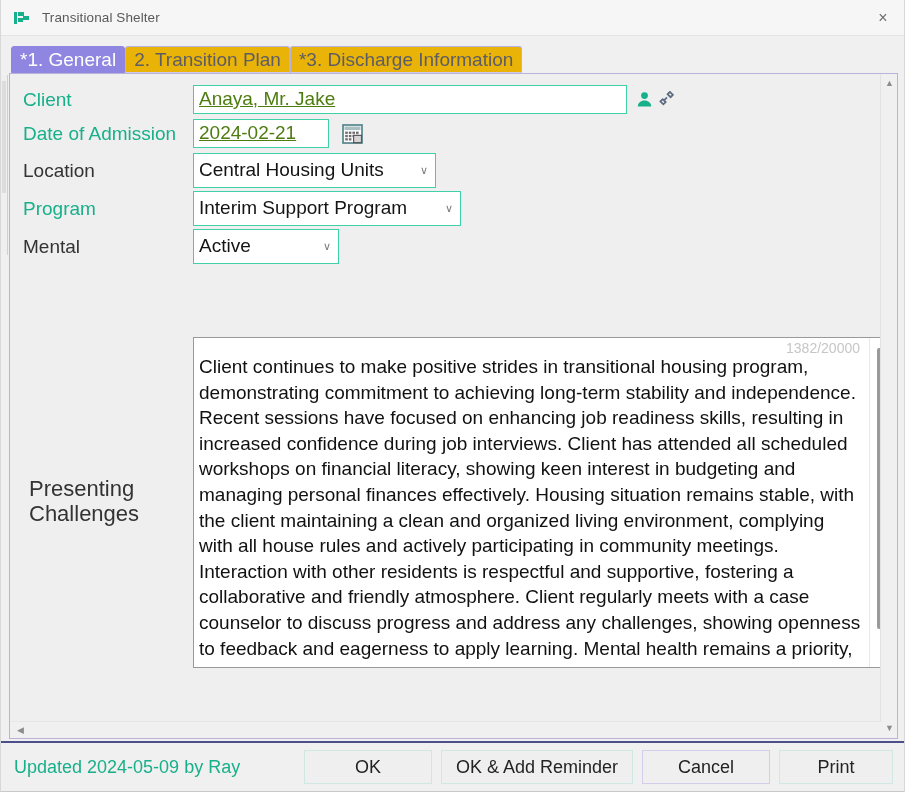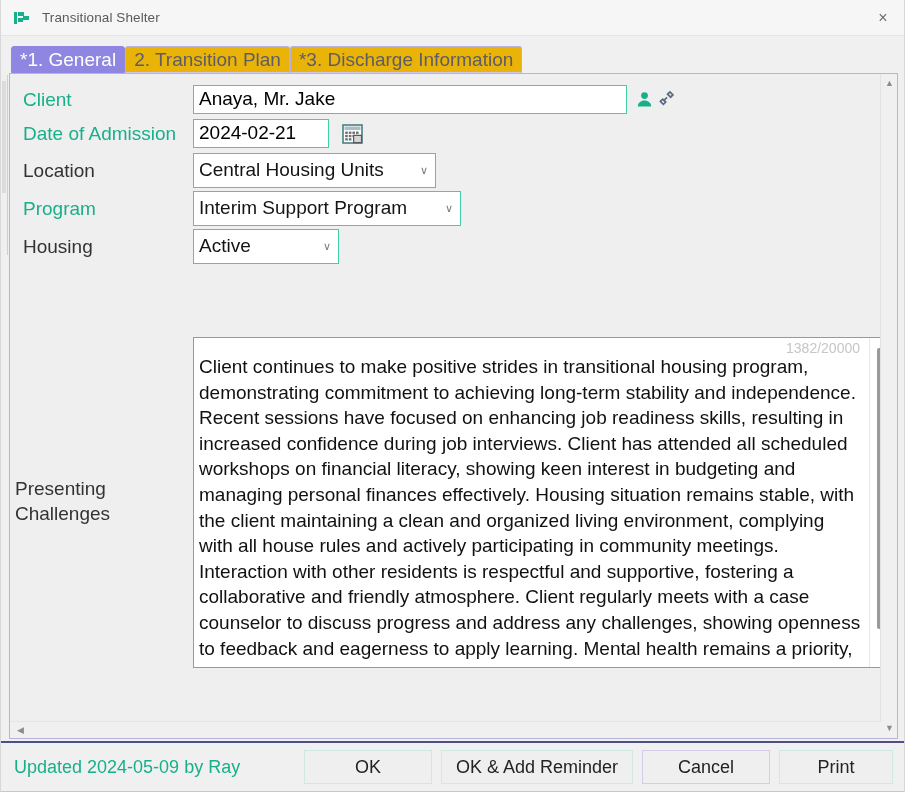--- a/index.html
+++ b/index.html
@@ -133,24 +133,25 @@
     font-size: 19px; line-height: 1;
     white-space: nowrap;
   }
   .lbl.req  { color: #18b08a; }
   .lbl.norm { color: #333333; }
 
   .txtinput {
     background: #ffffff;
     border: 1px solid #3fd0a8;
     font-size: 19px;
-    color: #000000;
+    color: #4d7c0f;
     padding: 2px 5px 3px 5px;
     font-family: "Liberation Sans", sans-serif;
     outline: none;
+    text-decoration: underline;
   }
 
   .selectbox {
     background: #ffffff;
     border: 1px solid #3fd0a8;
     font-size: 19px;
     color: #141414;
     display: flex; align-items: center;
     padding: 2px 4px 3px 5px;
     position: relative;
@@ -205,22 +206,22 @@
   }
   #notes-scroll .thumb {
     position: absolute;
     left: 7px; top: 10px;
     width: 5px; height: 281px;
     background: #9a9a9a;
     border-radius: 2px;
   }
   #notes-label {
     position: absolute;
-    left: 5px; top: 402px;
-    font-size: 19px; line-height: 25px;
+    left: 19px; top: 402px;
+    font-size: 22px; line-height: 25px;
     color: #333333;
     width: 160px;
   }
 
   
   #footer {
     position: absolute;
     left: 0; bottom: 0;
     width: 905px; height: 50px;
     background: #f0f0f0;
@@ -330,21 +331,21 @@
 
       <div class="row" style="position:absolute;left:13px;top:117px;">
         <div class="lbl req" style="width:170px;">Program</div>
         <div class="selectbox" style="width:268px;height:35px;">
           <span>Interim Support Program</span>
           <span class="chev">∨</span>
         </div>
       </div>
 
       <div class="row" style="position:absolute;left:13px;top:155px;">
-        <div class="lbl norm" style="width:170px;">Housing</div>
+        <div class="lbl norm" style="width:170px;">Mental</div>
         <div class="selectbox" style="width:146px;height:35px;">
           <span>Active</span>
           <span class="chev">∨</span>
         </div>
       </div>
 
       <div id="notes-label">Presenting Challenges</div>
 
       <div id="notes-wrap">
         <div id="char-count">1382/20000</div>

